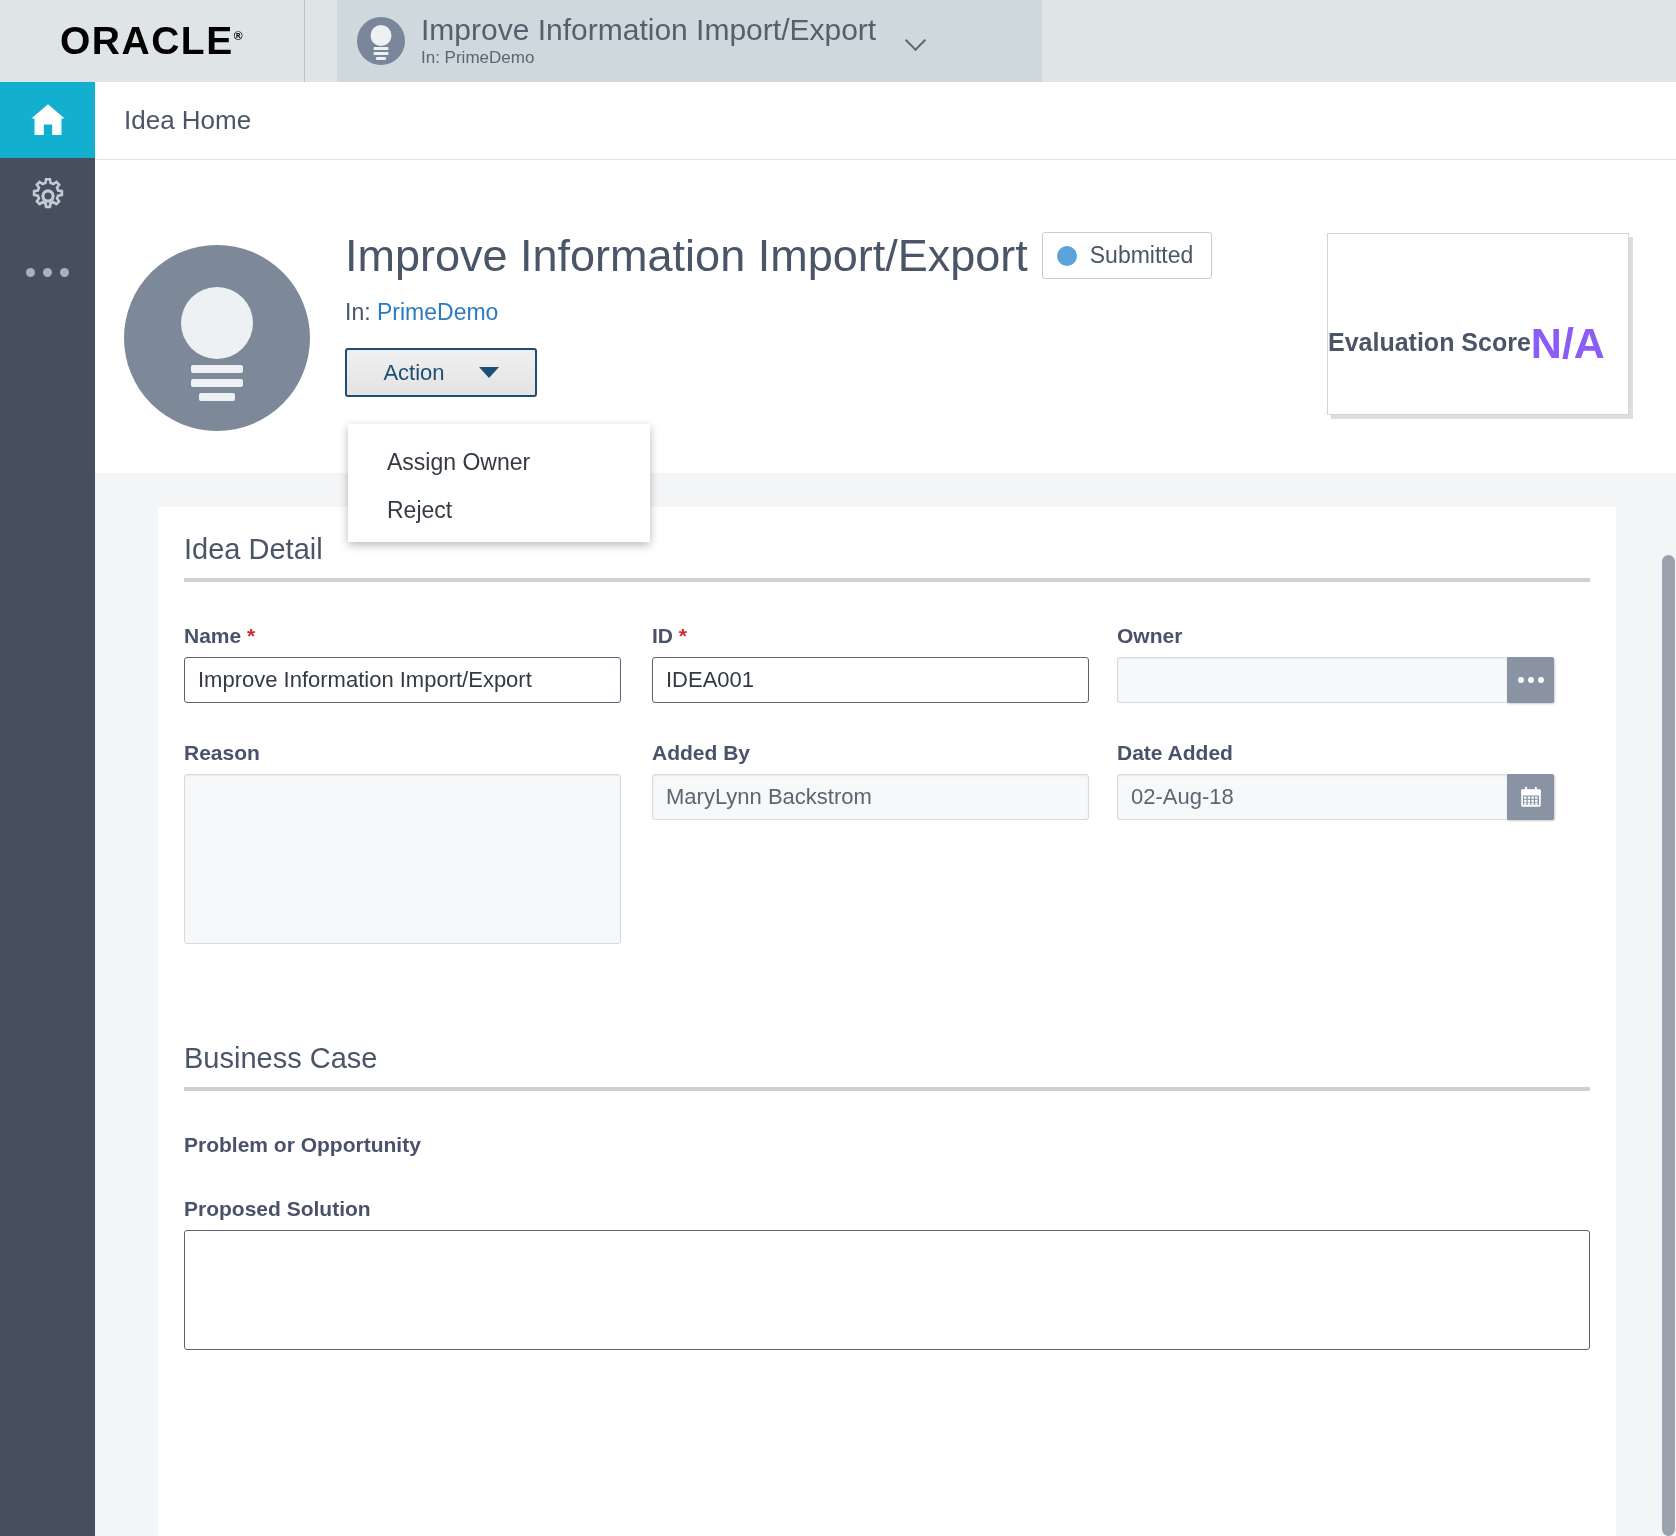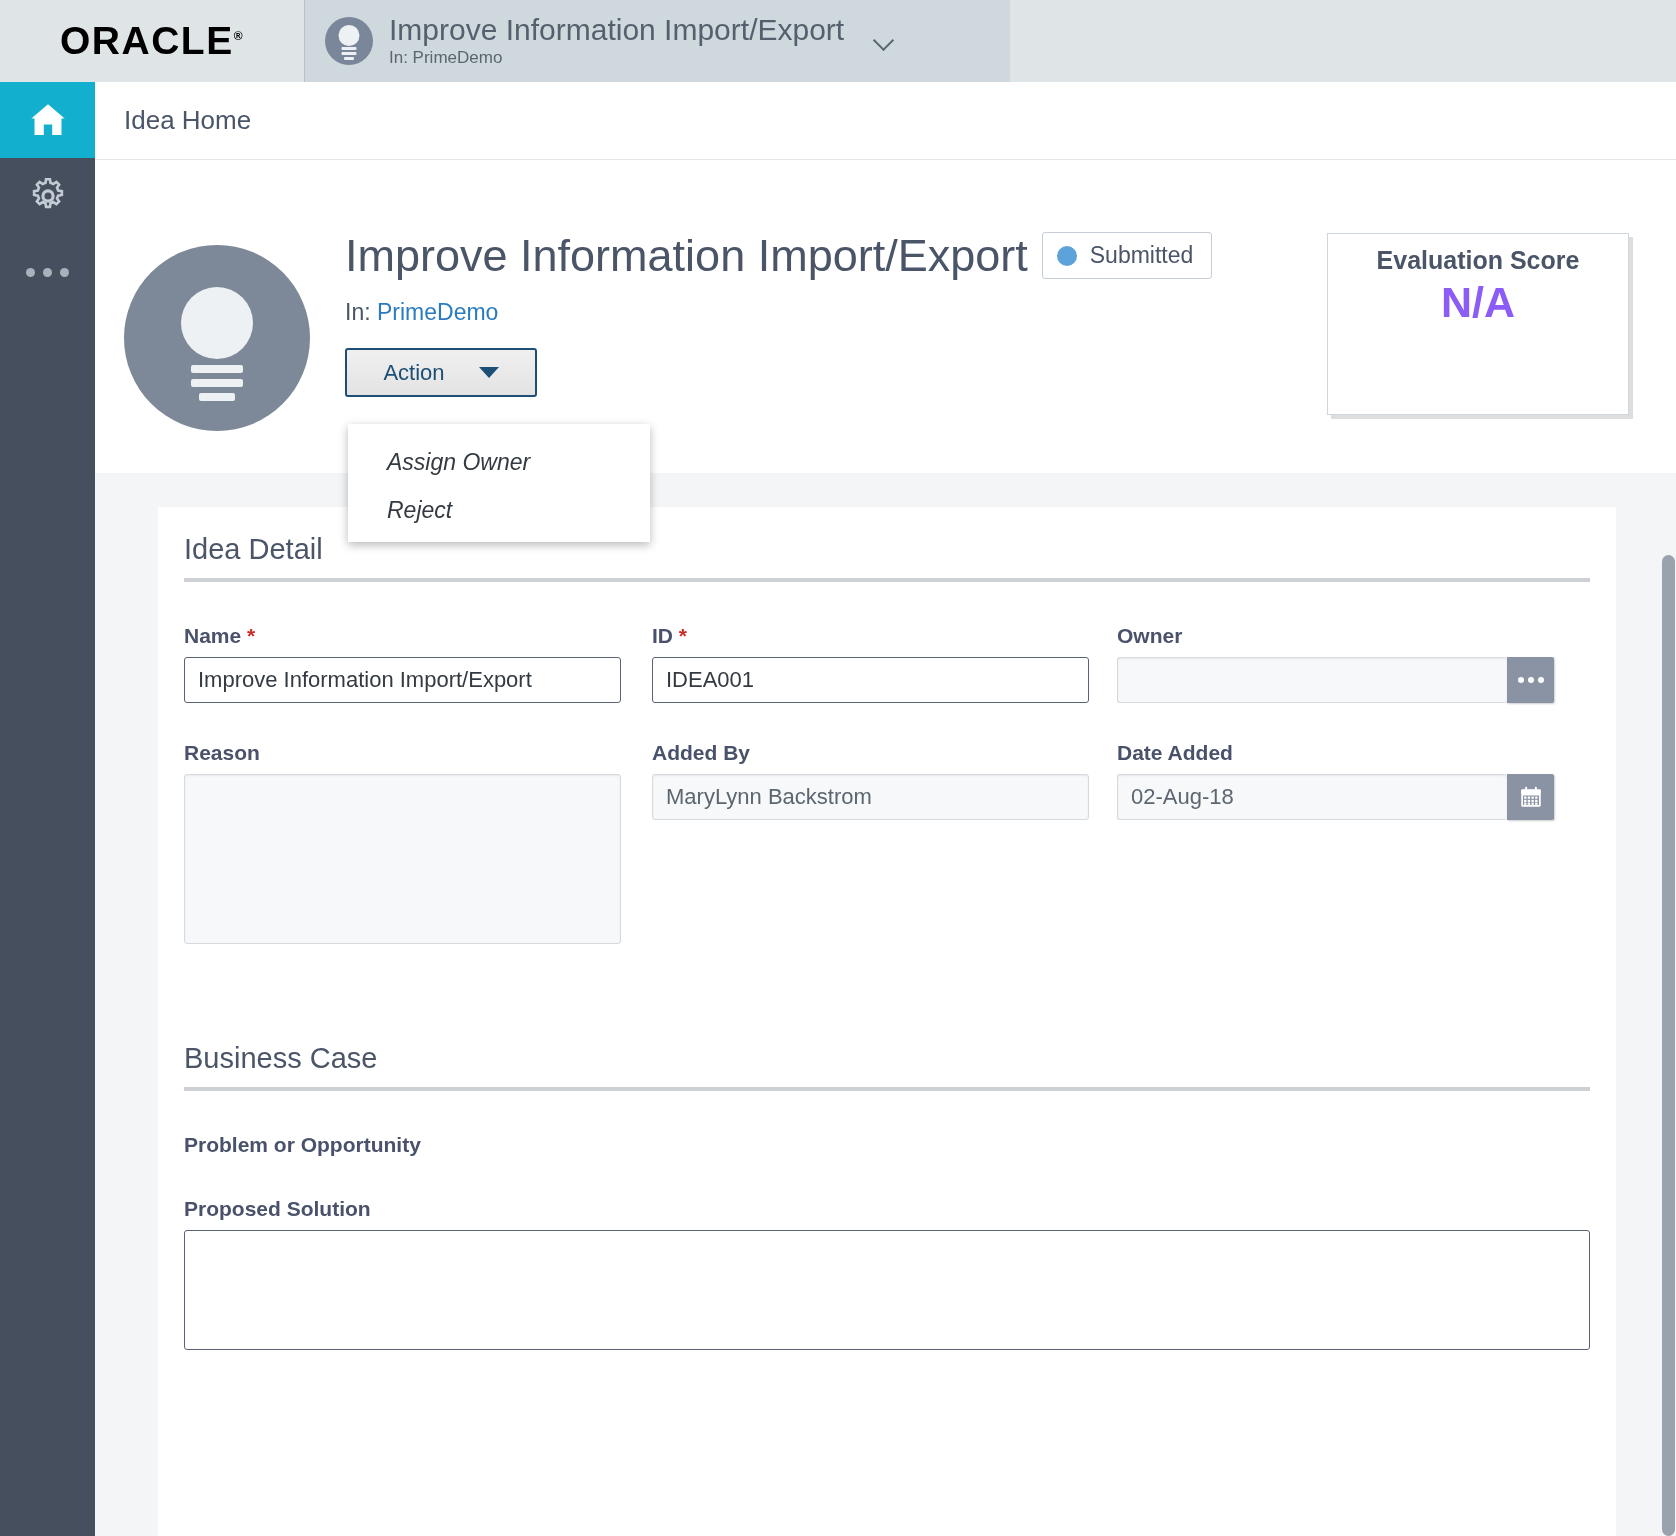--- a/index.html
+++ b/index.html
@@ -10,21 +10,21 @@
     background: #ffffff;
     font-family: "Liberation Sans", sans-serif;
   }
 
   #app { position: relative; width: 1676px; height: 1536px; }
 
   
   .global-header {
     position: absolute; top: 0; left: 0; width: 1676px; height: 82px;
     background: #dfe4e6;
-    display: flex; align-items: stretch;
+    display: flex; align-items: stretch; gap: 32px;
   }
   .oracle-logo-wrap {
     width: 305px; height: 82px;
     display: flex; align-items: center; justify-content: center;
     border-right: 1px solid #b9c2c6;
     background: #dfe4e6;
   }
   .oracle-logo {
     font-size: 39px; font-weight: bold; letter-spacing: 1.5px;
     color: #000; font-family: "Liberation Sans", sans-serif;
@@ -132,32 +132,32 @@
   .action-btn .lbl { font-size: 22px; color: #1d4f76; }
   .action-btn .arrow {
     margin-left: 34px; width: 0; height: 0;
     border-left: 10px solid transparent; border-right: 10px solid transparent;
     border-top: 11px solid #1d4f76;
   }
 
   .action-menu {
     position: absolute; left: 348px; top: 424px; width: 302px; height: 118px;
     background: #fff; box-shadow: 0 3px 9px rgba(0,0,0,0.28);
-    padding-top: 14px; z-index: 40; font-style: italic;
+    padding-top: 14px; z-index: 40;
   }
   .action-menu .mi {
     height: 48px; display: flex; align-items: center; padding-left: 39px;
     font-size: 23px; color: #333a42; cursor: pointer;
   }
 
   .score-card {
     position: absolute; right: 47px; top: 73px; width: 302px; height: 182px;
     background: #fff; border: 1px solid #cfd6de;
     box-shadow: 4px 4px 0 rgba(0,0,0,0.13);
-    display: flex; flex-direction: column; align-items: center; padding-top: 12px;
+    display: flex; flex-direction: row; align-items: center; padding-top: 36px;
   }
   .score-title { font-size: 25px; font-weight: bold; color: #4a5568; }
   .score-value { font-size: 43px; font-weight: bold; color: #8b5cf6; margin-top: 3px; }
 
   
   .body-area {
     position: absolute; top: 473px; left: 95px; width: 1581px; height: 1063px;
     background: #f4f5f6;
   }
   .content-card {

